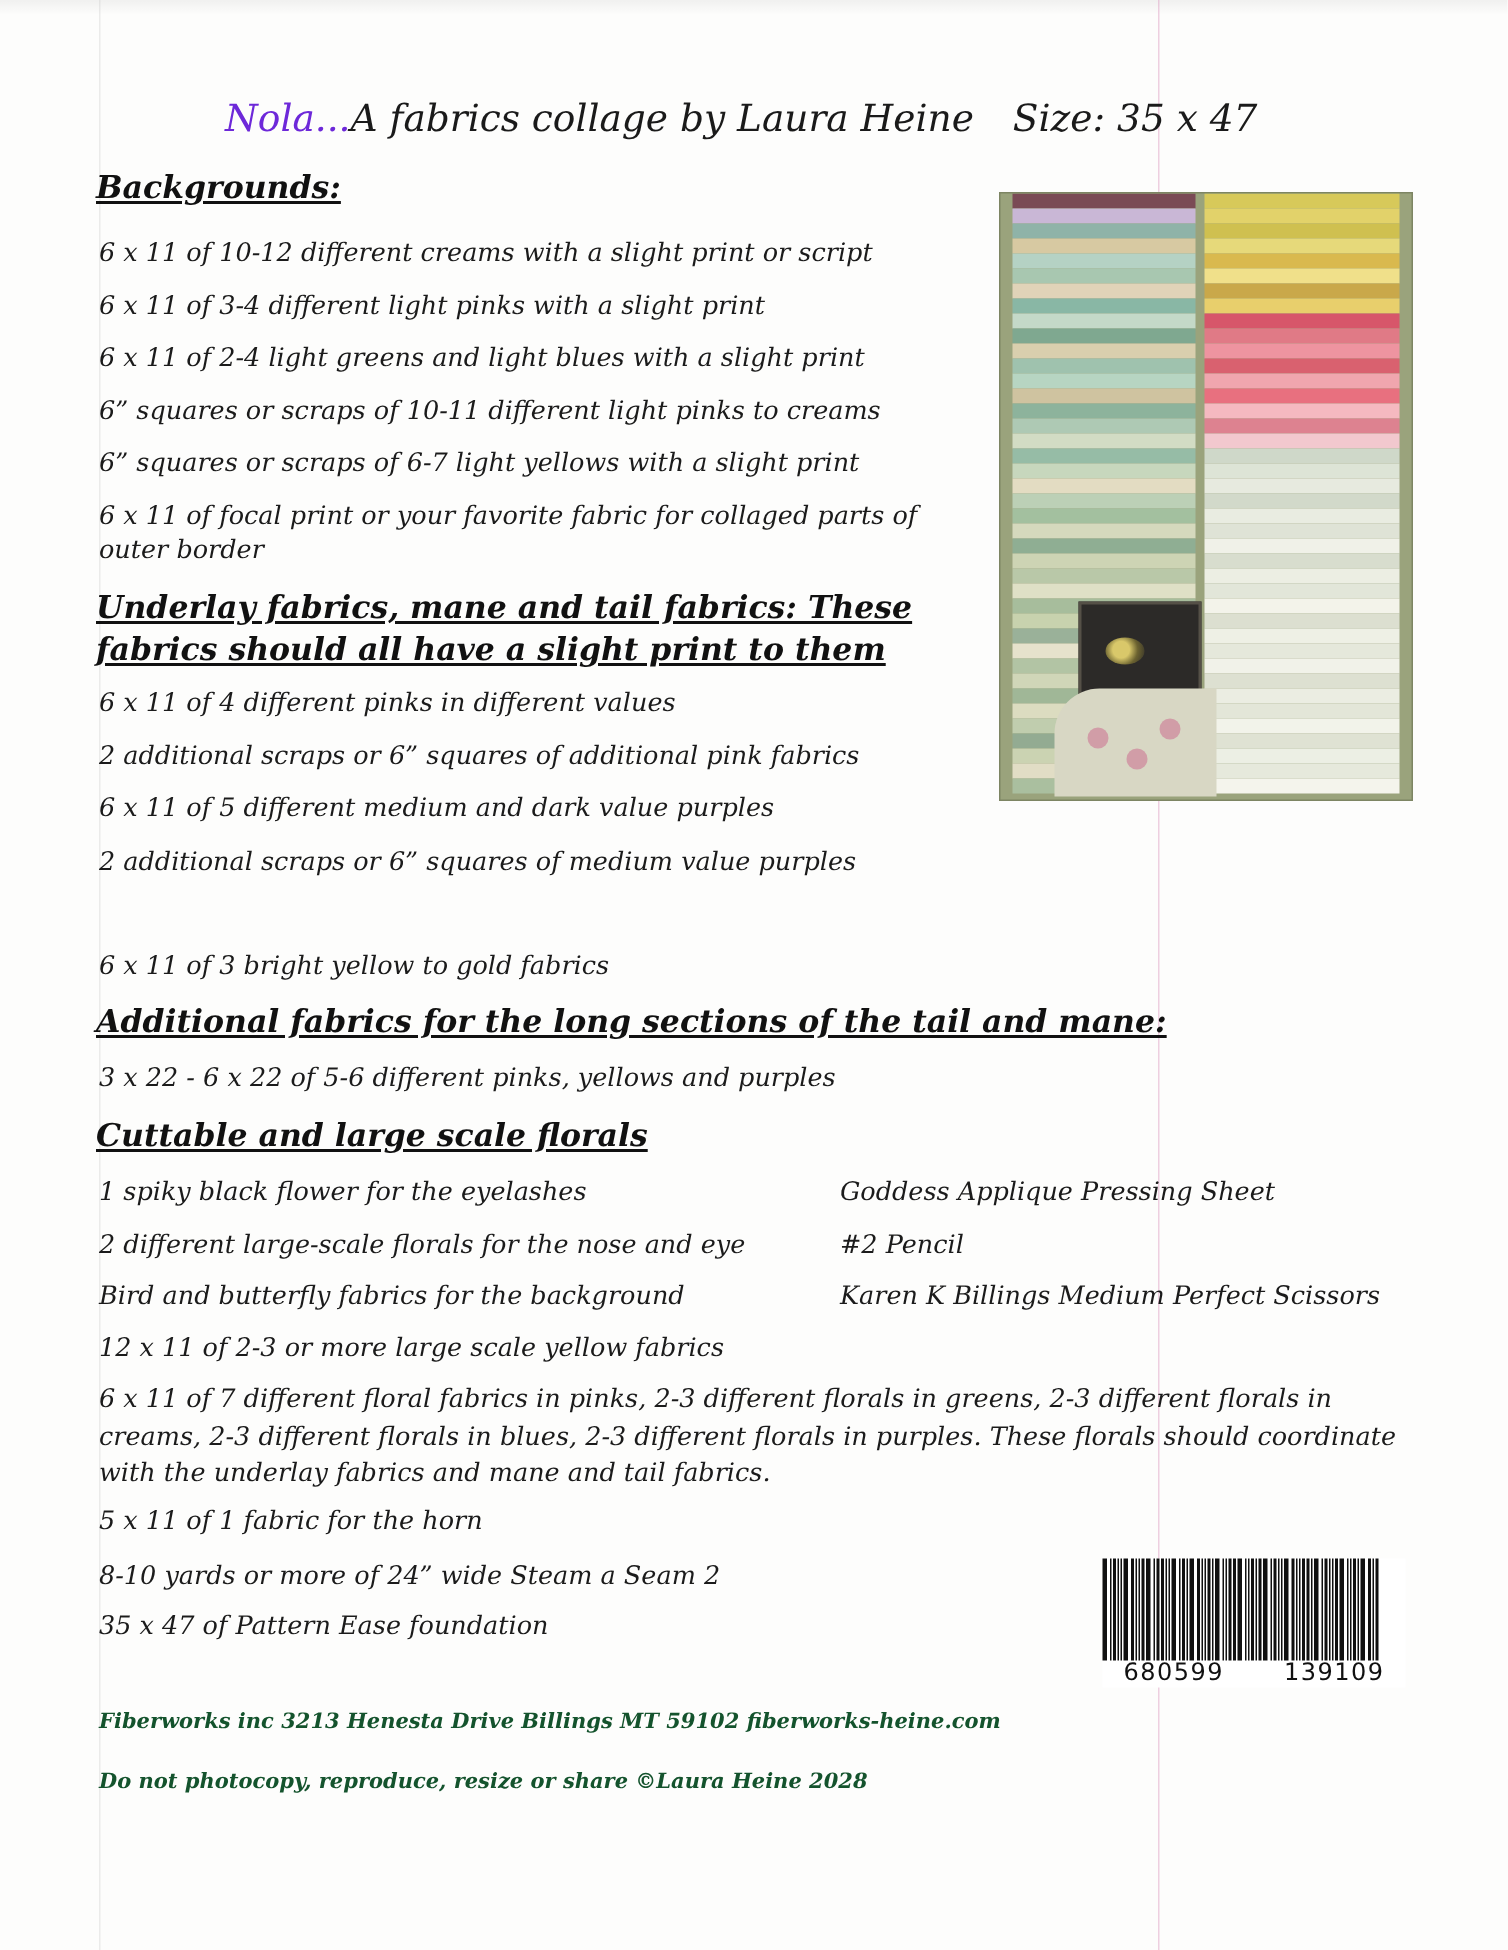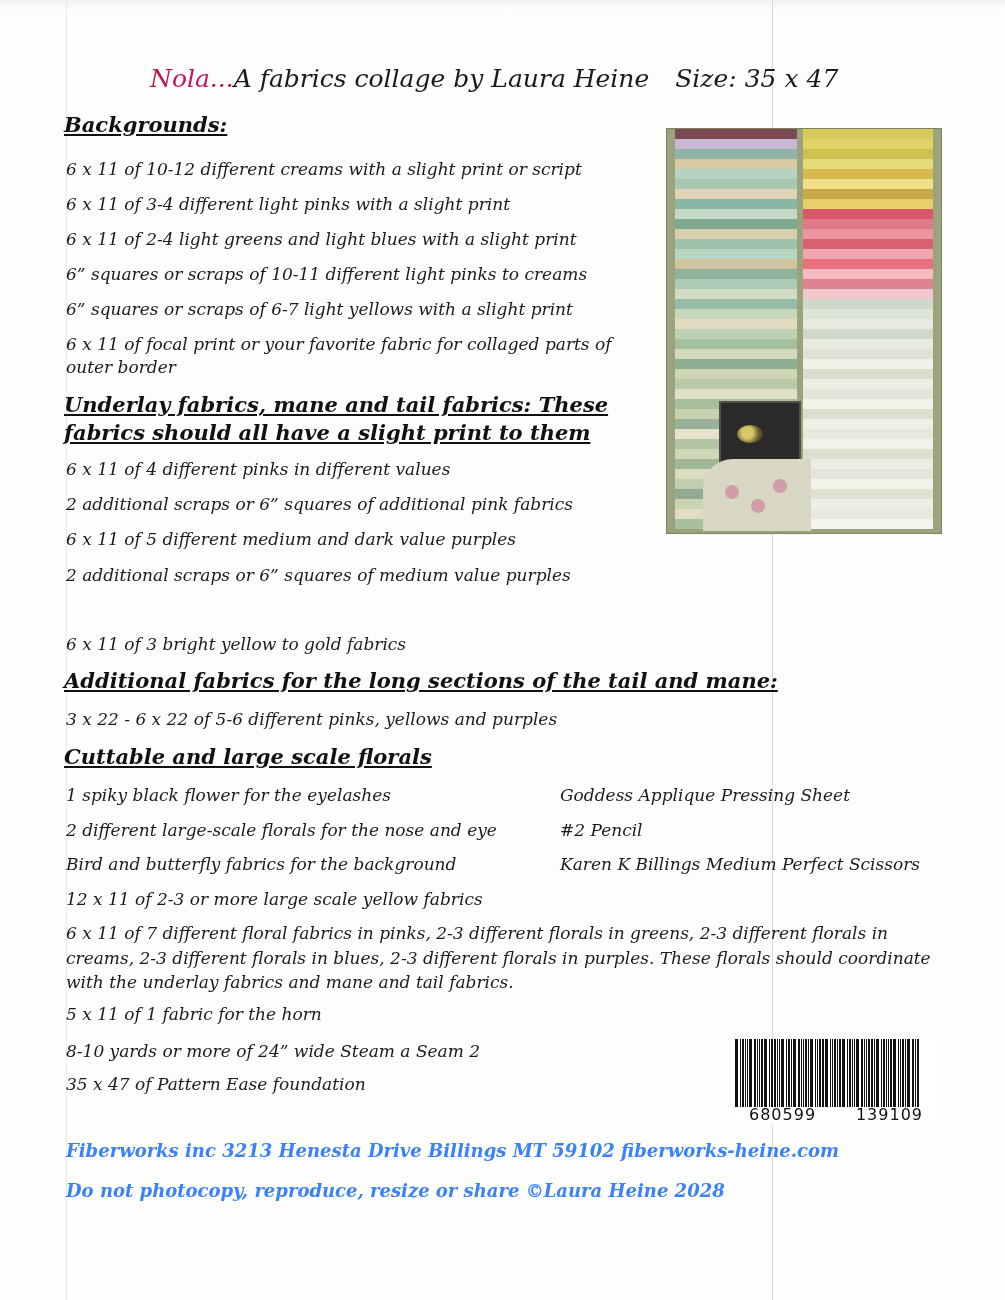--- a/index.html
+++ b/index.html
@@ -39,21 +39,21 @@
     position: absolute;
     top: 64px;
     left: 150px;
     width: 760px;
     font-family: "DejaVu Serif", serif;
     font-style: italic;
     font-size: 25px;
     white-space: nowrap;
   }
   .title .nola {
-    color: #be185d;
+    color: #6d28d9;
   }
   .title .rest {
     color: #1a1a1a;
   }
   .title .size {
     color: #1a1a1a;
     margin-left: 26px;
   }
 
   .section-head {
@@ -171,22 +171,22 @@
     color: #111;
     padding: 0 14px;
     box-sizing: border-box;
   }
 
   .footer {
     position: absolute;
     font-family: "DejaVu Serif", serif;
     font-style: italic;
     font-weight: bold;
-    font-size: 18px;
-    color: #3b82f6;
+    font-size: 14px;
+    color: #14532d;
     white-space: nowrap;
   }
 </style>
 </head>
 <body>
 
 <div class="page">
 
   <div class="edge-shadow-top"></div>
   <div class="scan-line a"></div>

